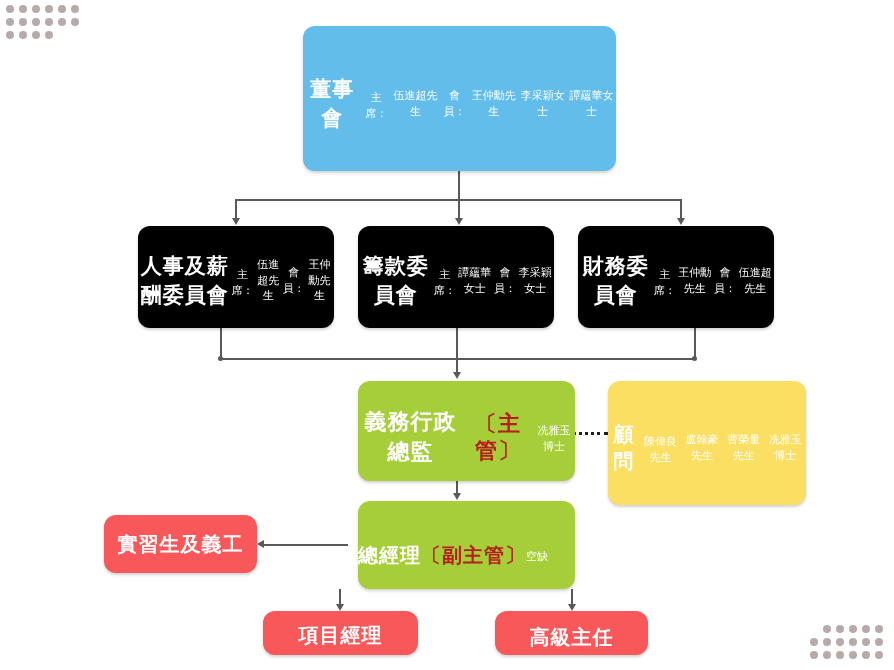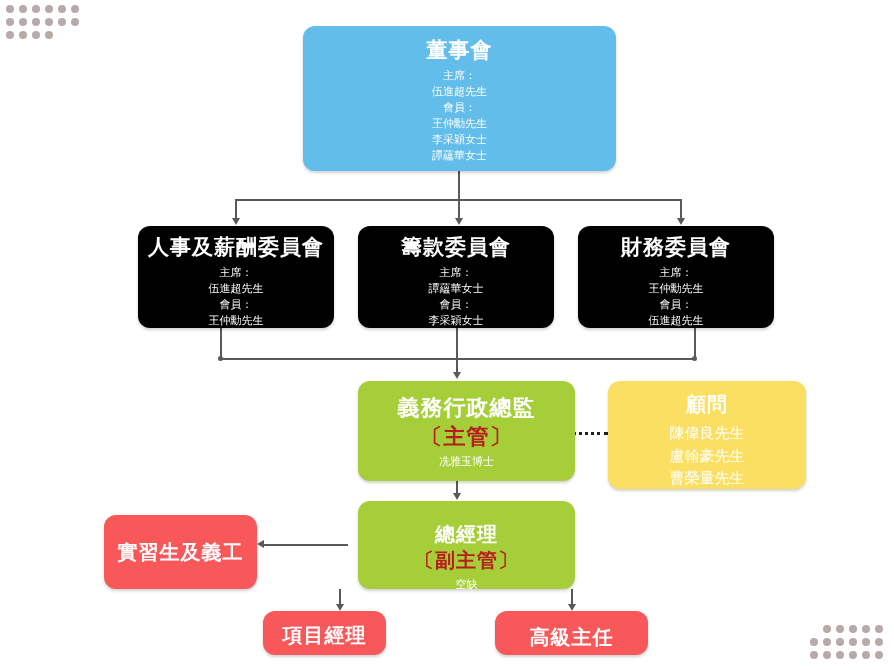--- a/index.html
+++ b/index.html
@@ -36,21 +36,21 @@
   #dots-bottom-right { right: 6px; bottom: 6px; }
 
   
   .node {
     position: absolute;
     box-sizing: border-box;
     border-radius: 12px;
     color: #ffffff;
     text-align: center;
     display: flex;
-    flex-direction: column;
+    flex-direction: row;
     align-items: center;
     justify-content: flex-start;
     padding-top: 8px;
     box-shadow: 0 2px 3px rgba(0,0,0,0.18);
   }
   .node .title {
     font-size: 21px;
     font-weight: bold;
     line-height: 1.35;
     letter-spacing: 1px;
@@ -79,32 +79,32 @@
   .node.green  { background: #a5ce39; margin-left: 11px; }
   .node.yellow { background: #fadf62; }
   .node.red    { background: #f9585a; }
 
   
   #node-board      { left: 303px; top: 26px;  width: 313px; height: 145px; padding-top: 10px; }
   #node-hr         { left: 138px; top: 226px; width: 196px; height: 102px; padding-top: 7px; }
   #node-fundraise  { left: 358px; top: 226px; width: 196px; height: 102px; padding-top: 7px; }
   #node-finance    { left: 578px; top: 226px; width: 196px; height: 102px; padding-top: 7px; }
   #node-director   { left: 347px; top: 381px; width: 217px; height: 100px; padding-top: 12px; }
-  #node-advisors   { left: 608px; top: 381px; width: 198px; height: 108px; padding-top: 10px; }
+  #node-advisors   { left: 608px; top: 381px; width: 198px; height: 124px; padding-top: 10px; }
   #node-gm         { left: 347px; top: 501px; width: 217px; height: 88px;  padding-top: 20px; }
-  #node-interns    { left: 104px; top: 515px; width: 153px; height: 74px;  justify-content: center; padding-top: 0; }
-  #node-pm         { left: 263px; top: 611px; width: 123px; height: 44px;  justify-content: center; padding-top: 4px; }
+  #node-interns    { left: 104px; top: 515px; width: 153px; height: 58px;  justify-content: center; padding-top: 0; }
+  #node-pm         { left: 263px; top: 611px; width: 155px; height: 44px;  justify-content: center; padding-top: 4px; }
   #node-senior     { left: 495px; top: 611px; width: 153px; height: 44px;  justify-content: center; padding-top: 8px; }
 
   #node-interns .title,
   #node-pm .title,
   #node-senior .title { font-size: 20px; }
 
   #node-advisors .title { font-size: 20px; }
-  #node-advisors .detail { font-size: 15px; line-height: 1.5; }
+  #node-advisors .detail { font-size: 11px; line-height: 1.5; }
 
   #node-director .title,
   #node-director .subtitle { font-size: 22px; }
   #node-gm .title,
   #node-gm .subtitle { font-size: 20px; }
 
   
   .conn {
     position: absolute;
     background: #58595b;

